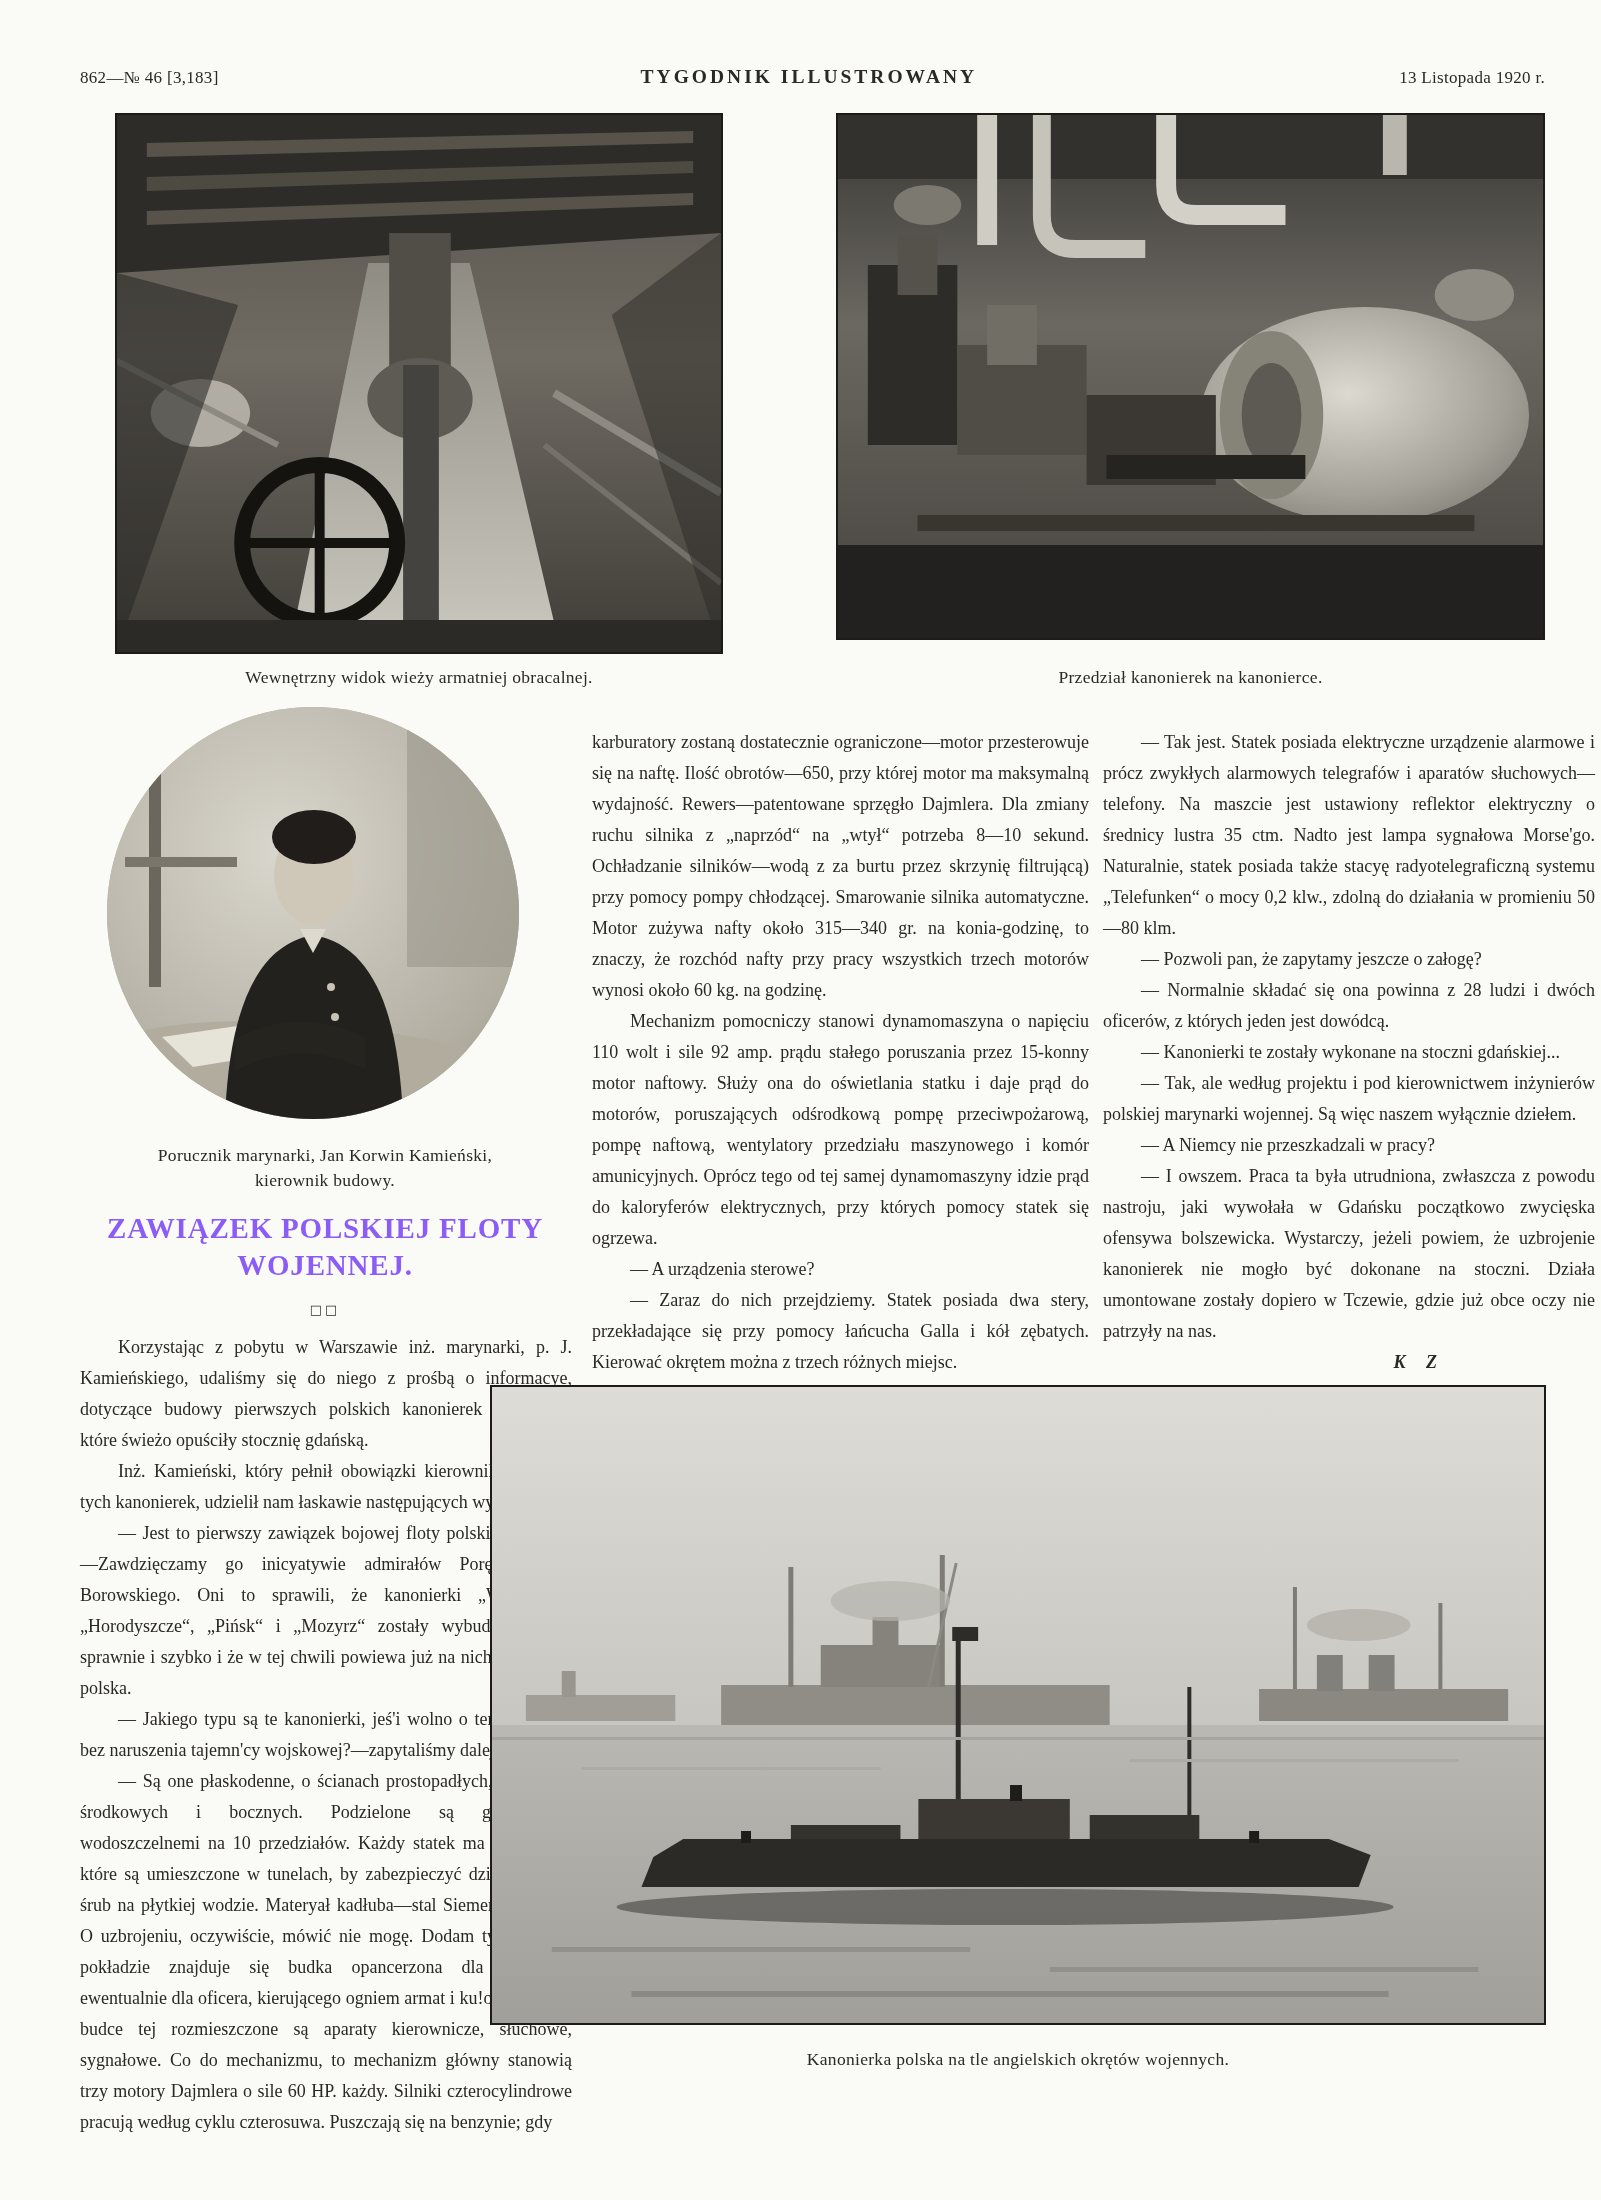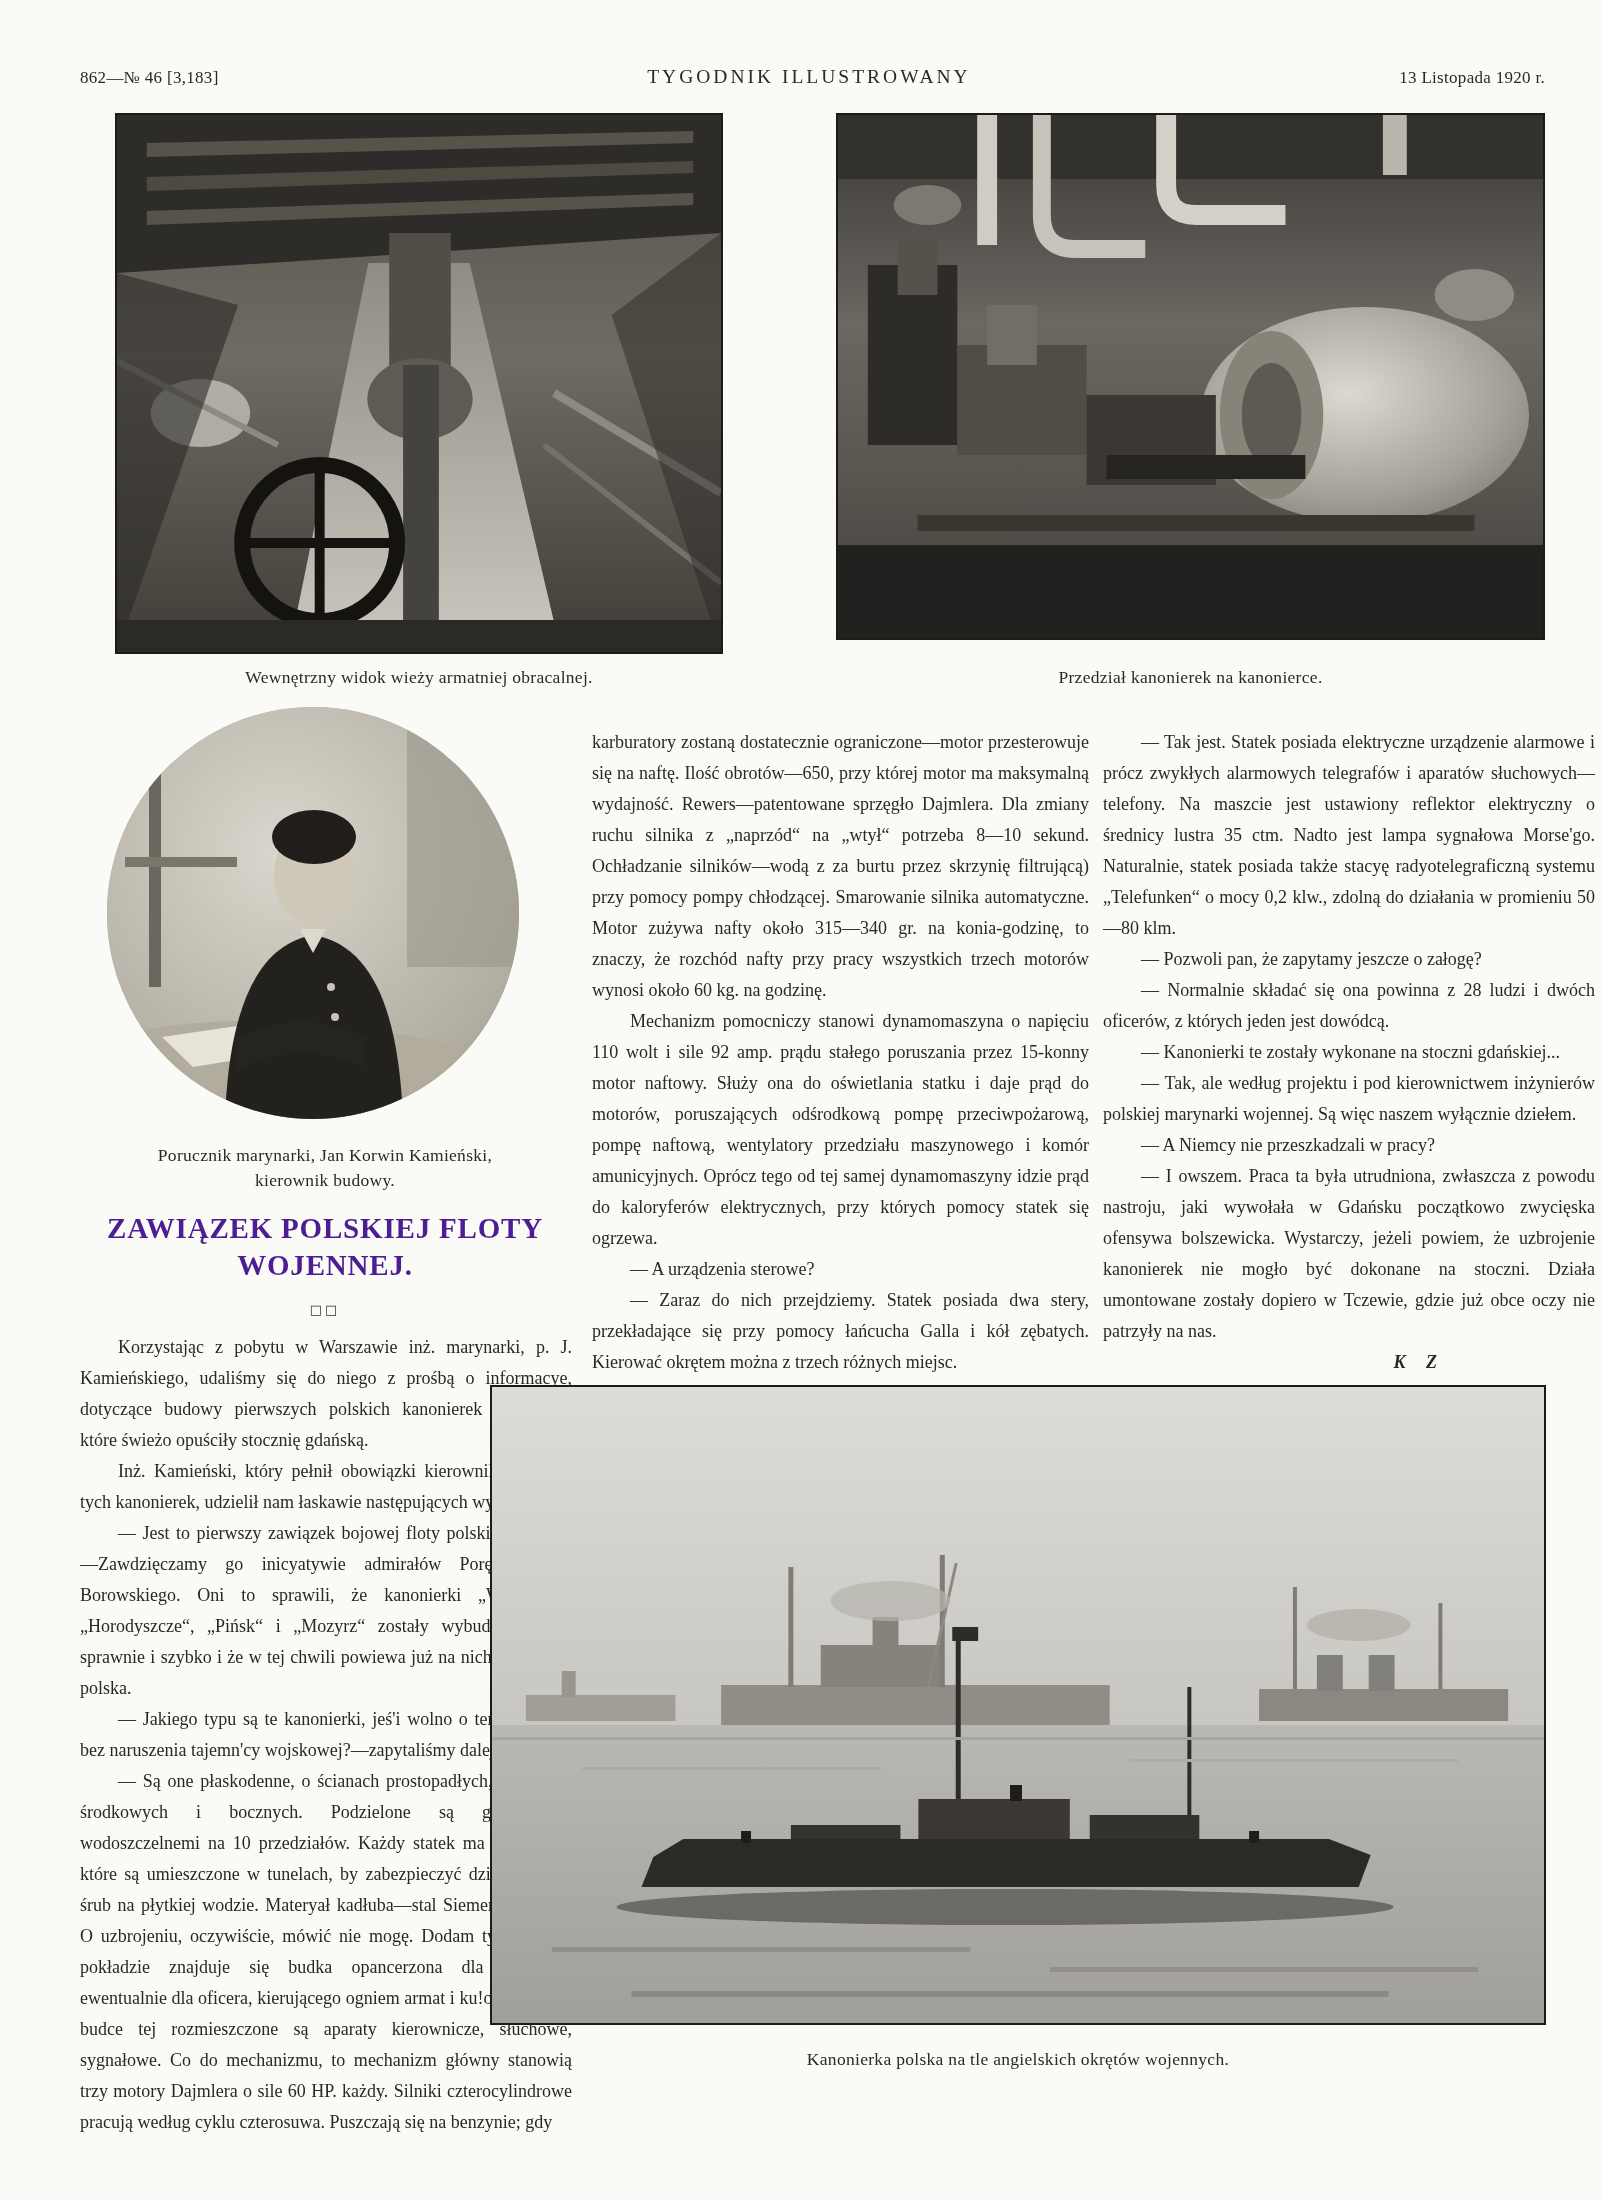--- a/index.html
+++ b/index.html
@@ -7,38 +7,38 @@
     position:relative;width:1601px;height:2200px;margin:0 auto;
     background:#fafaf7;color:#26241f;
     font-family:"Liberation Serif","DejaVu Serif",serif;
     overflow:hidden;
   }
   .header{
     position:absolute;top:66px;left:80px;right:56px;
     display:flex;justify-content:space-between;align-items:baseline;
     font-size:17px;letter-spacing:0.3px;color:#2b2925;gap:16px;
   }
-  .header .center{font-weight:normal;font-size:19.5px;letter-spacing:3px;}
+  .header .center{font-weight:bold;font-size:19.5px;letter-spacing:3px;}
   .photo{
     position:absolute;border:2px solid #1c1b18;background:#8a8880;
     box-sizing:border-box;
   }
   .photo svg{display:block;width:100%;height:100%;}
   .portrait{
     position:absolute;border-radius:50%;overflow:hidden;background:#b7b3a8;
   }
   .portrait svg{display:block;width:100%;height:100%;}
   .caption{
     position:absolute;text-align:center;font-size:17.5px;color:#2b2925;
     letter-spacing:0.3px;
   }
   .caption.two-line{line-height:25px;}
   .title{
     position:absolute;text-align:center;font-weight:bold;
-    font-size:29px;line-height:37px;letter-spacing:0.8px;color:#4c1d95;
+    font-size:29px;line-height:37px;letter-spacing:0.8px;color:#8b5cf6;
   }
   .ornament{
     position:absolute;text-align:center;font-size:13px;letter-spacing:3px;
     font-family:"DejaVu Sans",sans-serif;color:#33312c;
   }
   .col{
     position:absolute;font-size:18px;line-height:31px;text-align:justify;
     color:#2a2822;
   }
   .col p{margin:0;text-indent:38px;}

